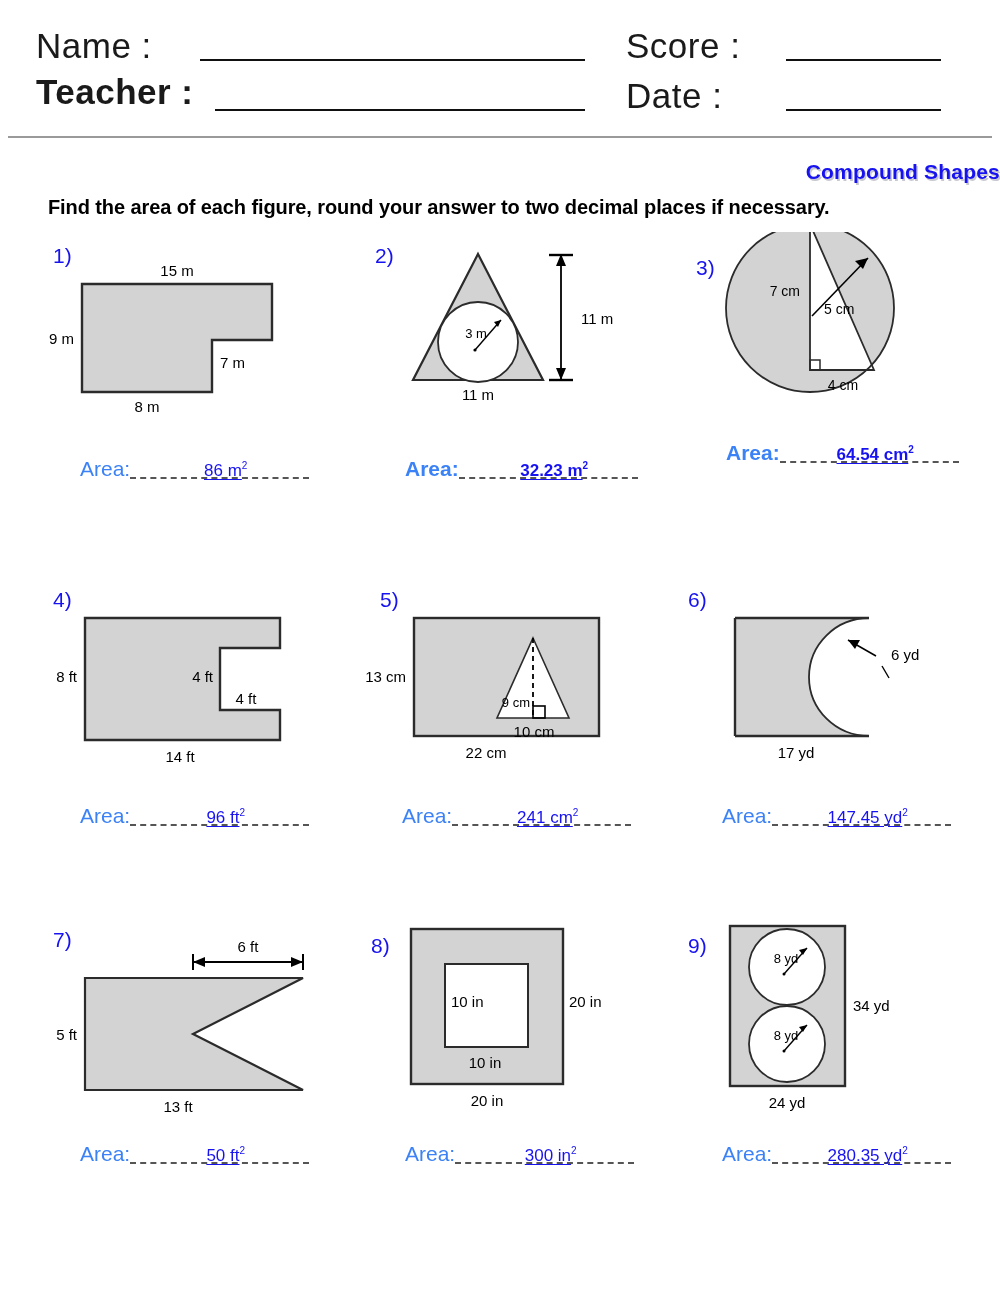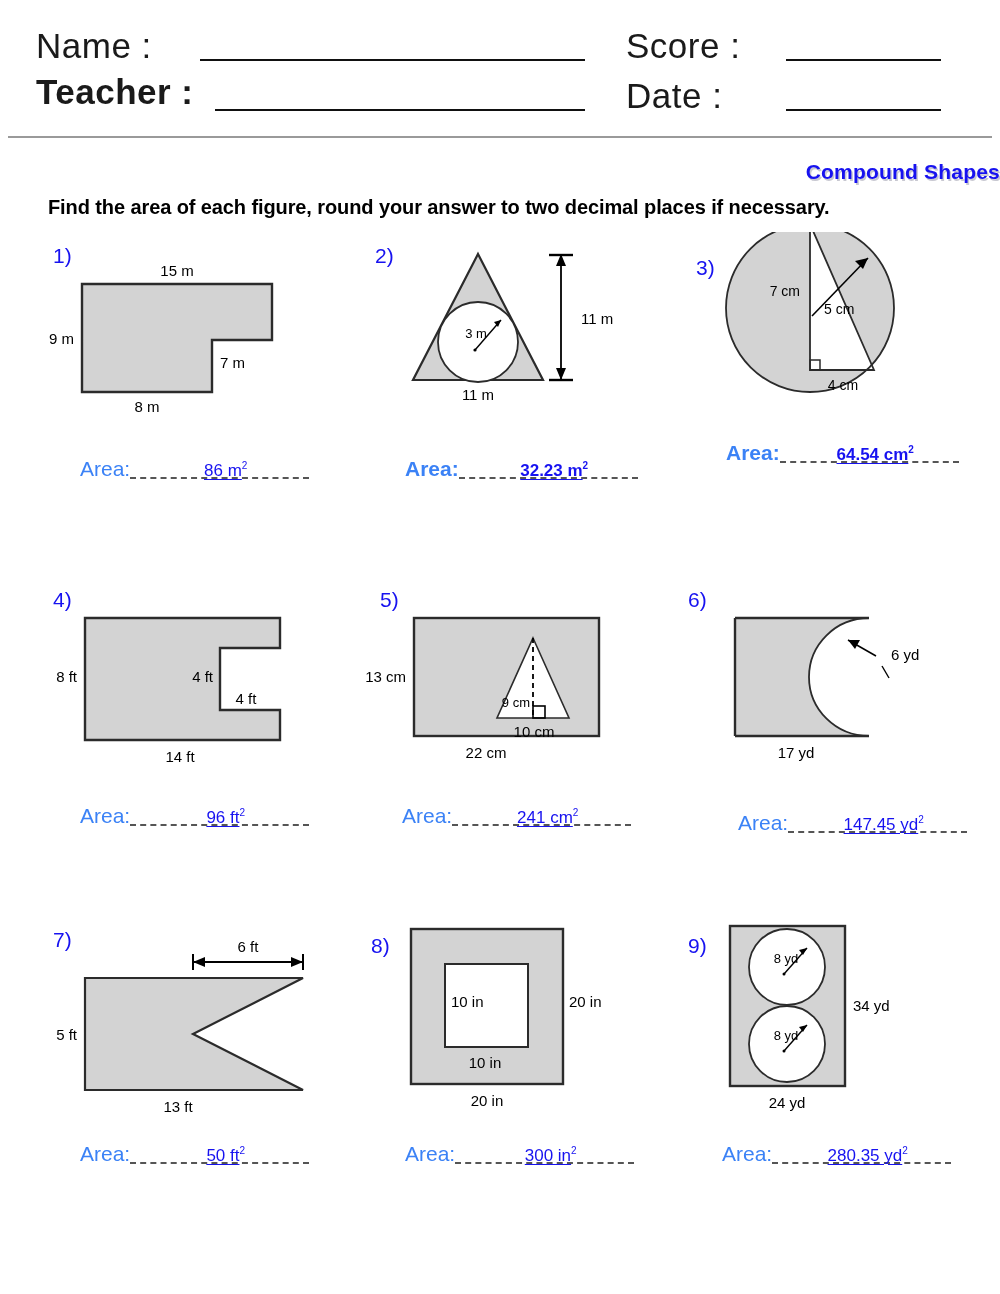--- a/index.html
+++ b/index.html
@@ -270,21 +270,21 @@
       <line x1="55" y1="36" x2="55" y2="154" stroke="#2b2b2b" stroke-width="2.4"></line>
       <path d="M 189,36 A 60,59 0 0 0 189,154" fill="none" stroke="#2b2b2b" stroke-width="1.8"></path>
 
       <line x1="196" y1="74" x2="168" y2="58" stroke="#000" stroke-width="1.6"></line>
       <polygon points="168,58 180,58 175,67" fill="#000"></polygon>
       <line x1="209" y1="96" x2="202" y2="84" stroke="#000" stroke-width="1.4"></line>
       <text x="211" y="78" font-family="Liberation Sans, sans-serif" font-size="15" fill="#000">6 yd</text>
       <text x="116" y="176" font-family="Liberation Sans, sans-serif" font-size="15" fill="#000" text-anchor="middle">17 yd</text>
     </svg>
   </div>
-  <div class="answer" style="left:42px; top:229px;margin-left:16px;">
+  <div class="answer" style="left:42px; top:222px;">
     <span class="lbl">Area:</span><span class="ansbox"><span class="dashes"></span><span class="val"><span>147.45 yd</span><sup>2</sup></span></span>
   </div>
 </div>
 
 <div class="problem" style="left:30px; top:912px;">
   <div class="pnum" style="left:23px; top:16px;">7)</div>
   <div class="figure">
     <svg width="330" height="230" viewBox="0 0 330 230">
       <polygon points="55,66 273,66 163,122 273,178 55,178" fill="#d3d3d3" stroke="#2b2b2b" stroke-width="2.2"></polygon>
 

